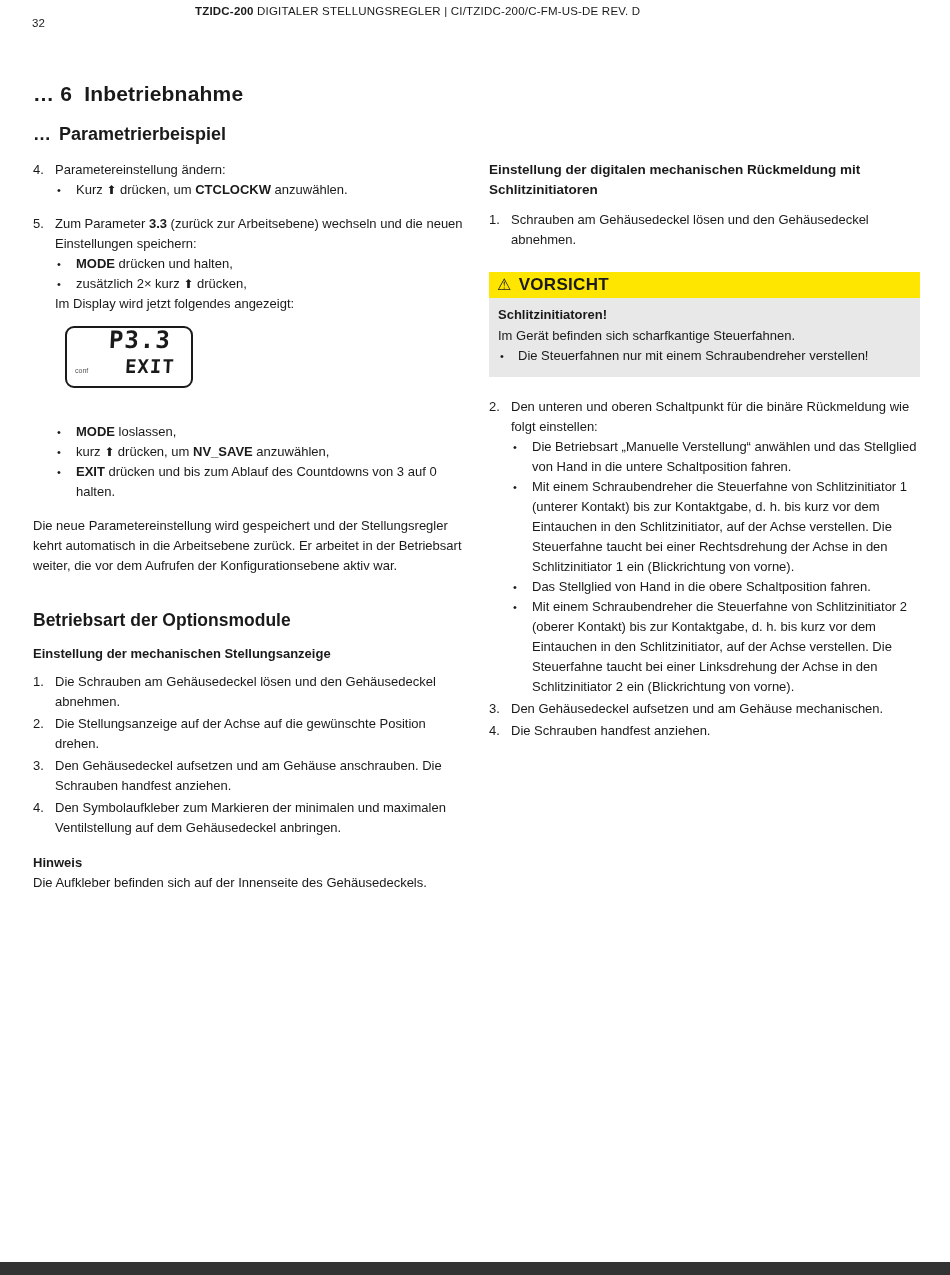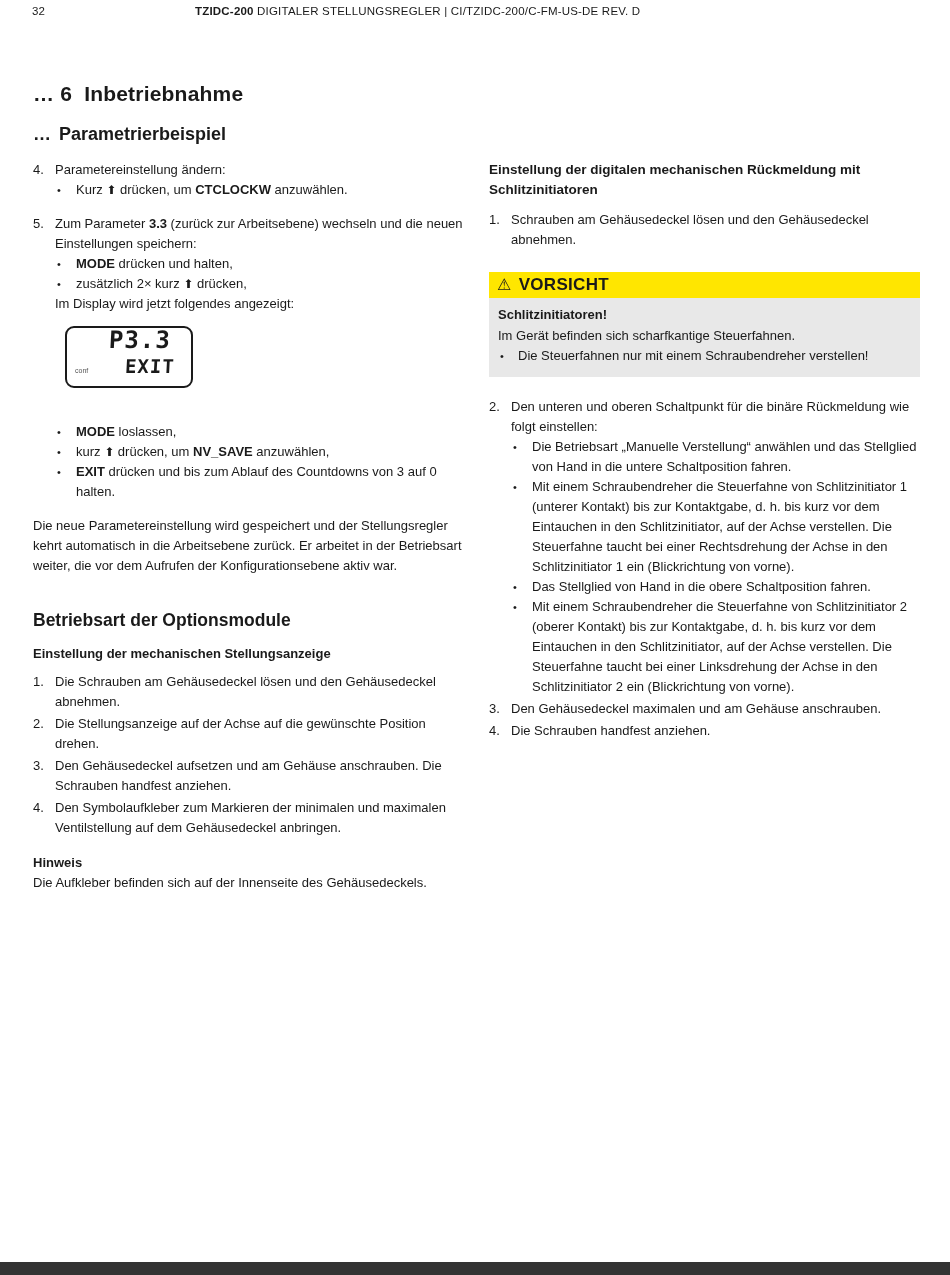--- a/index.html
+++ b/index.html
@@ -3,21 +3,21 @@
 <meta charset="utf-8">
 <style>
   * { box-sizing: border-box; }
   html,body { margin:0; padding:0; background:#ffffff; }
   .page {
     position:relative; width:950px; height:1275px; background:#ffffff;
     font-family:"Liberation Sans", sans-serif; color:#1a1a1a; overflow:hidden;
   }
   
   .header { position:absolute; top:0; left:0; right:0; height:30px; }
-  .page-num { position:absolute; left:32px; top:5px; font-size:11.5px; }
+  .page-num { position:absolute; left:32px; top:17px; font-size:11.5px; }
   .doc-title { position:absolute; left:195px; top:5px; font-size:11.5px; letter-spacing:.2px; white-space:nowrap; }
   .doc-title b { font-weight:bold; }
 
   
   .col-left  { position:absolute; left:33px;  top:84px;  width:430px; }
   .col-right { position:absolute; left:489px; top:160px; width:431px; }
 
   h1.chapter { font-size:21px; font-weight:bold; margin:0 0 20px 0; letter-spacing:.2px; }
   h1.chapter .pfx { margin-right:12px; }
   h2.section { font-size:18px; font-weight:bold; margin:0 0 16px 0; }
@@ -208,21 +208,21 @@
         </div>
         <div class="brow">
           <span class="bm">•</span>
           <div class="btext">Mit einem Schraubendreher die Steuerfahne von Schlitzinitiator 2 (oberer Kontakt) bis zur Kontaktgabe, d. h. bis kurz vor dem Eintauchen in den Schlitzinitiator, auf der Achse verstellen. Die Steuerfahne taucht bei einer Linksdrehung der Achse in den Schlitzinitiator 2 ein (Blickrichtung von vorne).</div>
         </div>
       </div>
     </div>
 
     <div class="nitem">
       <span class="num">3.</span>
-      <div class="itext">Den Gehäusedeckel maximalen und am Gehäuse anschrauben.</div>
+      <div class="itext">Den Gehäusedeckel aufsetzen und am Gehäuse mechanischen.</div>
     </div>
     <div class="nitem">
       <span class="num">4.</span>
       <div class="itext">Die Schrauben handfest anziehen.</div>
     </div>
 
   </div>
 
   <div class="footer-bar"></div>
 

